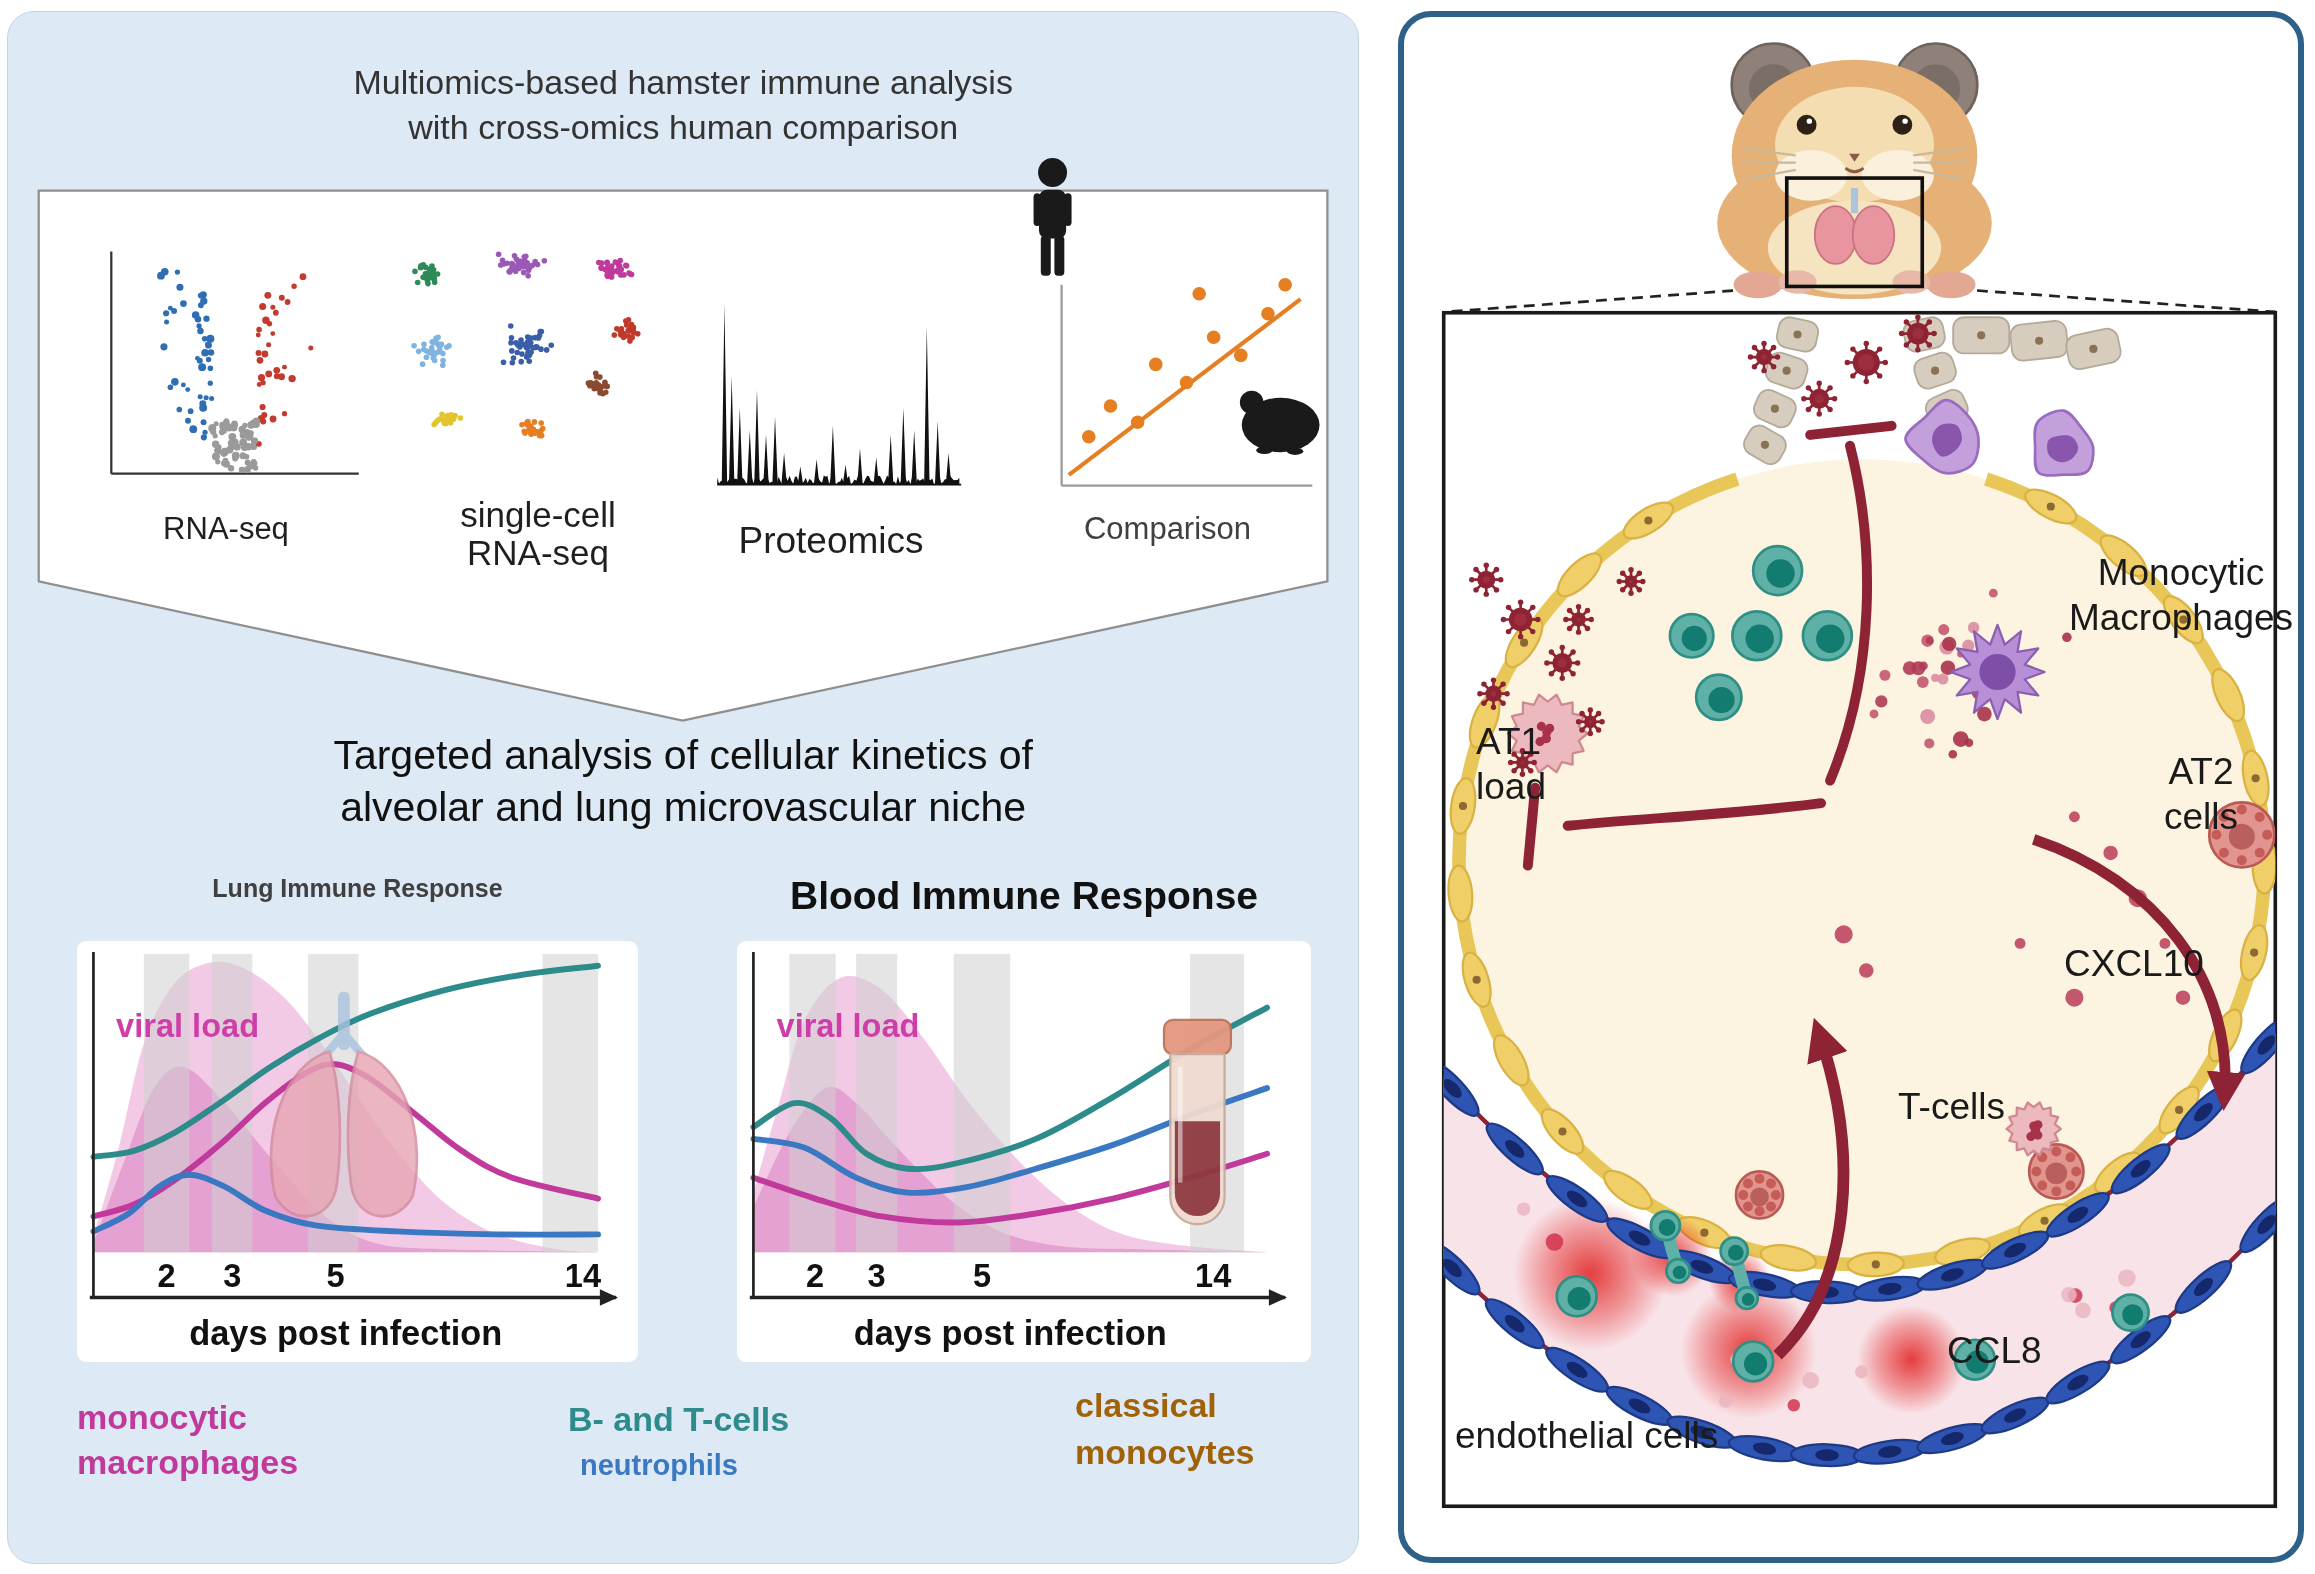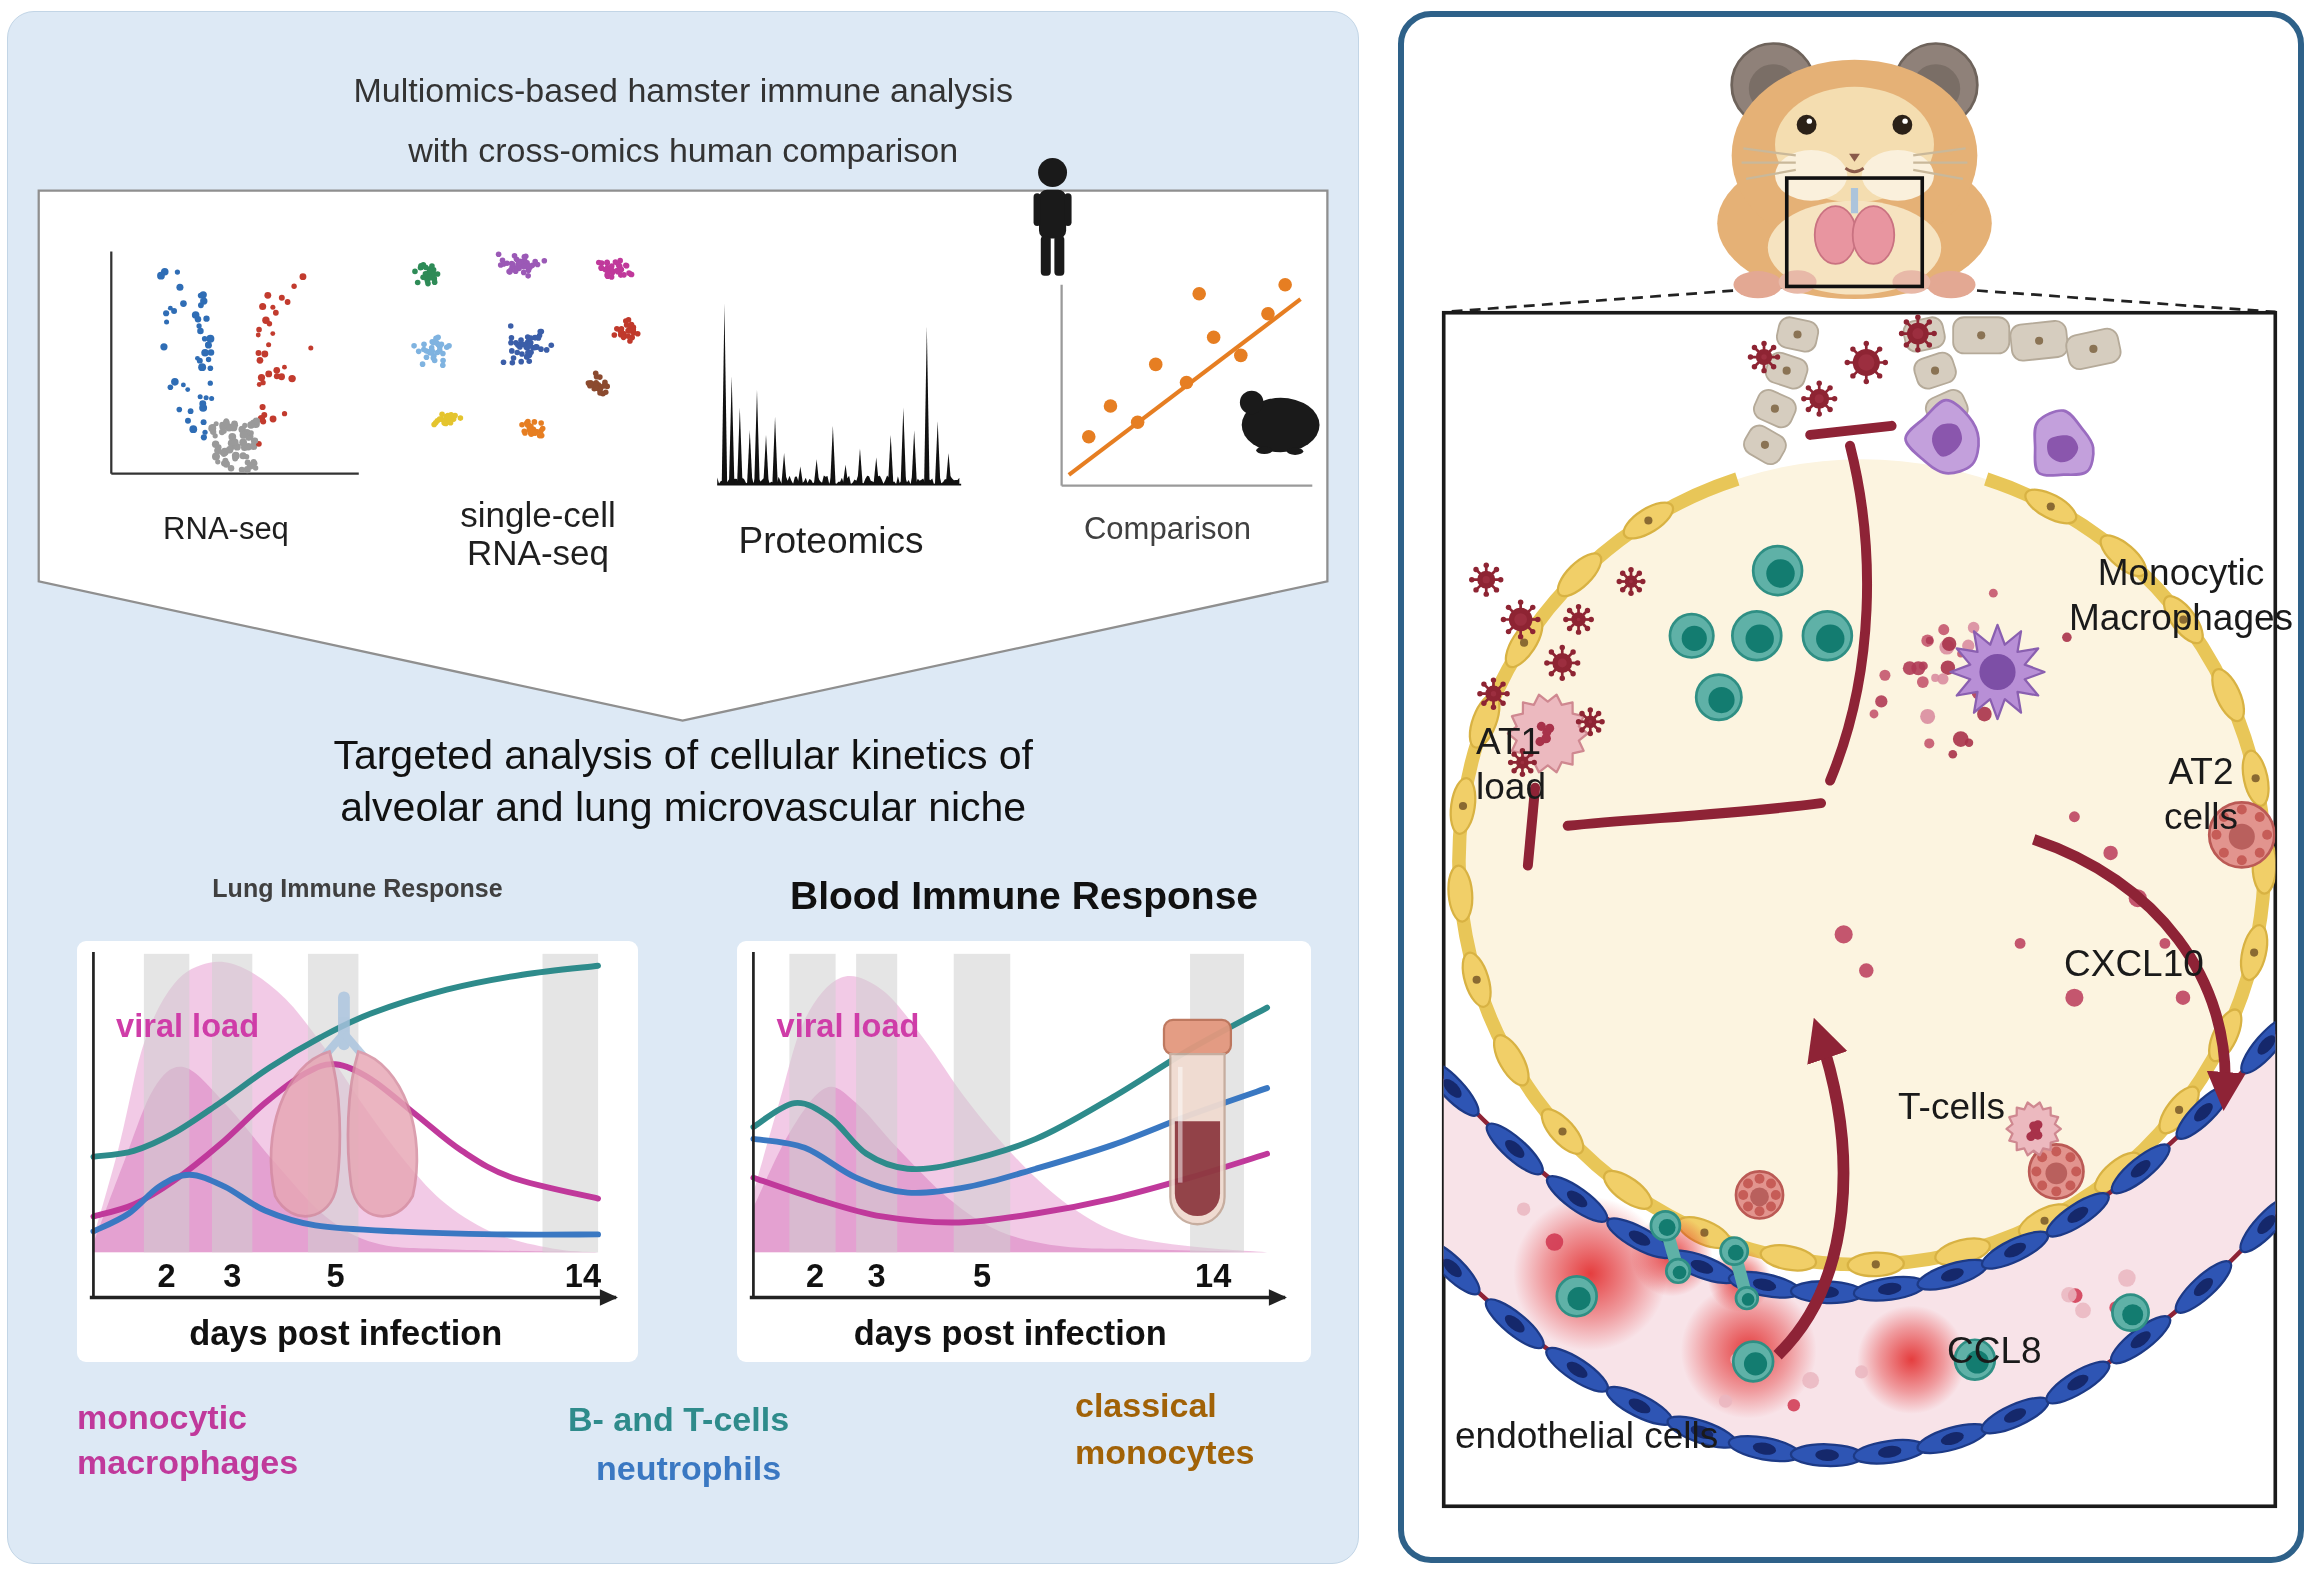--- a/index.html
+++ b/index.html
@@ -13,21 +13,21 @@
   .lbl{color:#1a1a1a;font-size:37px;line-height:45px}
   svg{display:block;overflow:visible}
 </style>
 </head>
 <body>
 
 <div id="canvas">
 
   <div class="abs panel-left" style="left:7.2px;top:11px;width:1352px;height:1553px"></div>
 
-  <div class="abs ml ctr" style="left:7.2px;top:60px;width:1352px;font-size:34px;line-height:60px;color:#333333">Multiomics-based hamster immune analysis
+  <div class="abs ml ctr" style="left:7.2px;top:60px;width:1352px;font-size:34px;line-height:45px;color:#333333">Multiomics-based hamster immune analysis
 with cross-omics human comparison</div>
 
   <svg class="abs" style="left:36px;top:185px" width="1295" height="543" viewBox="0 0 1432 600">
     <path d="M3,6 L1428,6 L1428,438 L715,592 L3,438 Z" fill="#ffffff" stroke="#8f8f8f" stroke-width="2.5"></path>
   </svg>
 
   <svg class="abs" style="left:86px;top:244px" width="280" height="258" viewBox="0 0 310 285">
     <line x1="28" y1="8" x2="28" y2="254" stroke="#333333" stroke-width="2.5"></line>
     <line x1="28" y1="254" x2="302" y2="254" stroke="#333333" stroke-width="2.5"></line>
     <g id="volcano-dots">
@@ -600,21 +600,21 @@
       <rect x="-6" y="0" width="74" height="38" rx="10" fill="#e3987e" stroke="#bb7258" stroke-width="2.5"></rect>
       <path d="M1,38 h60 v158 a30,30 0 0 1 -60,0 Z" fill="#f0dbd0" stroke="#c5ab9c" stroke-width="2.5"></path>
       <path d="M6,112 h50 v80 a25,25 0 0 1 -50,0 Z" fill="#8e3a40"></path>
       <line x1="12" y1="52" x2="12" y2="180" stroke="#ffffff" stroke-width="5" opacity="0.5"></line>
     </g>
   </svg>
 
   <div class="abs ml" style="left:77px;top:1395px;font-size:34px;line-height:45px;font-weight:bold;color:#c0399b">monocytic
 macrophages</div>
   <div class="abs" style="left:568px;top:1400px;font-size:34px;font-weight:bold;color:#2e8b8b">B- and T-cells</div>
-  <div class="abs" style="left:596px;top:1449px;font-size:34px;font-weight:bold;color:#3a78c2">neutrophils</div>
+  <div class="abs" style="left:580px;top:1449px;font-size:29px;font-weight:bold;color:#3a78c2">neutrophils</div>
   <div class="abs ml" style="left:1075px;top:1382px;font-size:34px;line-height:47px;font-weight:bold;color:#a16207">classical
 monocytes</div>
 
   <div class="abs panel-right" style="left:1398px;top:11px;width:906px;height:1552px"></div>
 
   <svg class="abs" style="left:1398px;top:9px" width="905" height="312" viewBox="0 0 1000 345">
     <line x1="430" y1="307" x2="51" y2="335" stroke="#222222" stroke-width="3" stroke-dasharray="12 8"></line>
     <line x1="580" y1="307" x2="970" y2="335" stroke="#222222" stroke-width="3" stroke-dasharray="12 8"></line>
   </svg>
 

